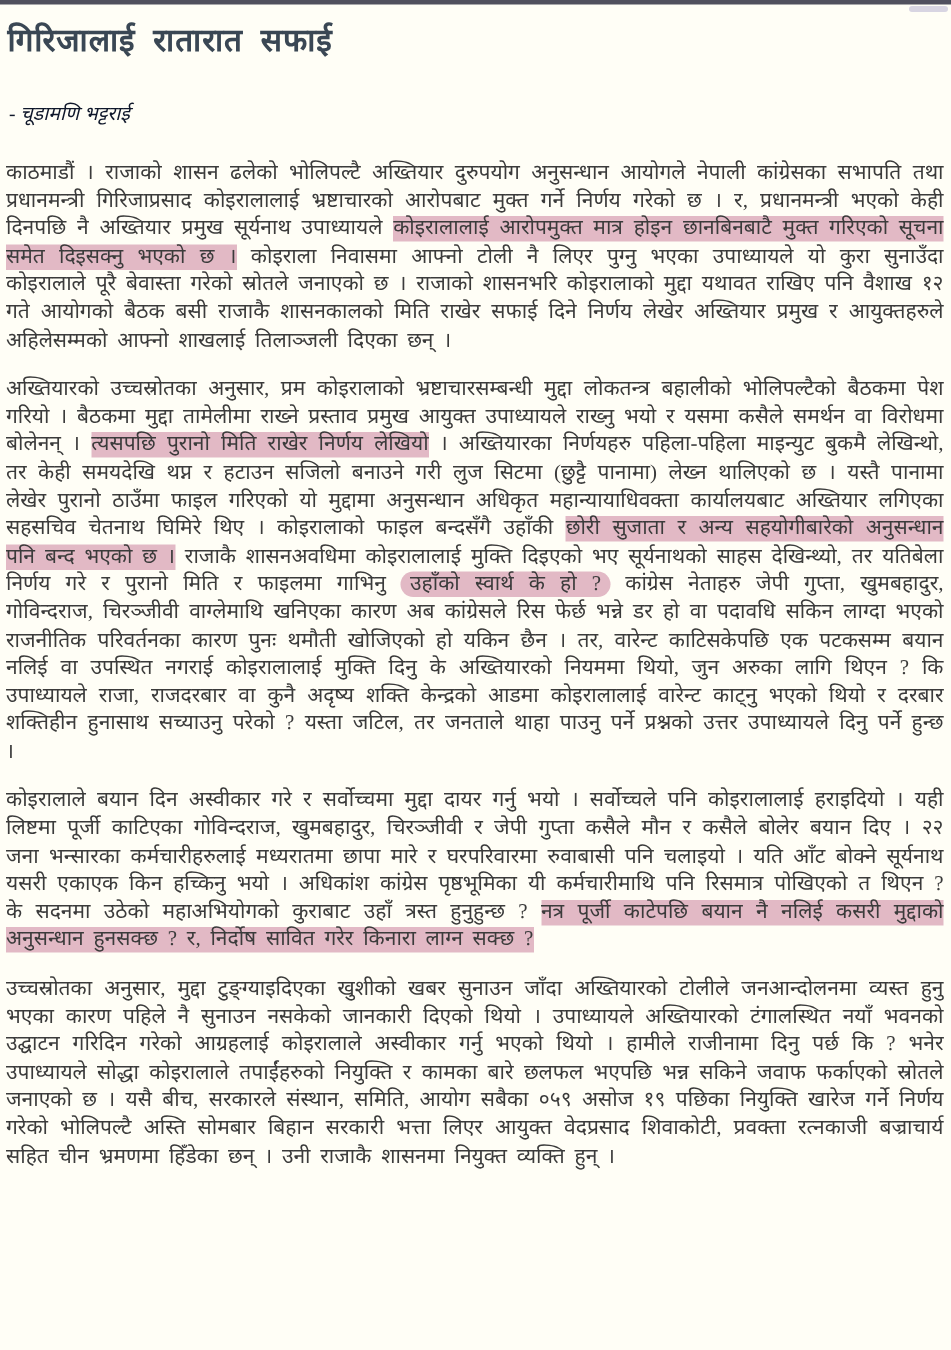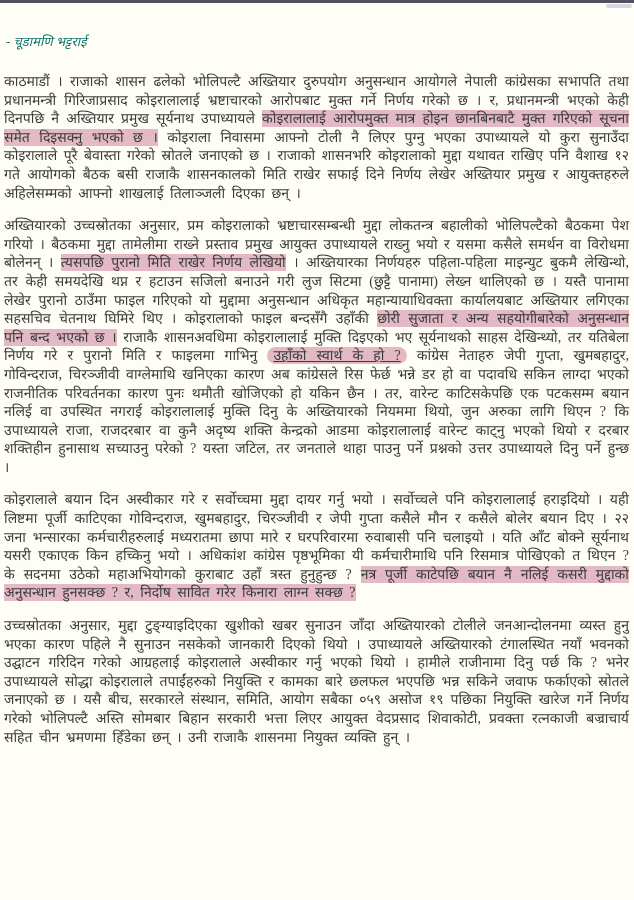--- a/index.html
+++ b/index.html
@@ -16,41 +16,42 @@
   .scroll-chip{
     position:absolute;top:4px;right:2px;width:26px;height:4px;
     background:#d8d5e2;border-radius:2px;
   }
   .content{padding:6px 5px 0 4px;}
   .title{
     font-size:21px;font-weight:bold;margin:6px 0 0 1px;
     color:var(--title,#3a4754);letter-spacing:.6px;word-spacing:6px;
   }
   .byline{
-    font-style:italic;font-size:13px;color:#0f766e;margin:26px 0 0 2px;
+    font-style:italic;font-size:13px;color:#0f172a;margin:26px 0 0 2px;
   }
   .article-body{margin-top:23px;}
   .para{
     font-size:14px;line-height:18.6px;text-align:justify;
     color:var(--fg,#3b3b3b);margin:0 0 14px 0;word-spacing:3px;
   }
   .hl{
     background:var(--hl,#e2b9c5);
     padding:1px 0;
     -webkit-box-decoration-break:clone;box-decoration-break:clone;
   }
-  .pill{border-radius:9px;padding:1px 6px;text-decoration:underline;}
+  .pill{border-radius:9px;padding:1px 6px;}
 </style>
 </head>
 <body>
 
 <div class="top-bar"></div>
 <div class="scroll-chip"></div>
 
 <div class="content">
+  <h1 class="title">गिरिजालाई रातारात सफाई</h1>
   <div class="byline">- चूडामणि भट्टराई</div>
   <div class="article-body">
       <p class="para"><span>काठमाडौं । राजाको शासन ढलेको भोलिपल्टै अख्तियार दुरुपयोग अनुसन्धान आयोगले नेपाली कांग्रेसका सभापति तथा प्रधानमन्त्री गिरिजाप्रसाद कोइरालालाई भ्रष्टाचारको आरोपबाट मुक्त गर्ने निर्णय गरेको छ । र, प्रधानमन्त्री भएको केही दिनपछि नै अख्तियार प्रमुख सूर्यनाथ उपाध्यायले </span><span class="hl">कोइरालालाई आरोपमुक्त मात्र होइन छानबिनबाटै मुक्त गरिएको सूचना समेत दिइसक्नु भएको छ ।</span><span> कोइराला निवासमा आफ्नो टोली नै लिएर पुग्नु भएका उपाध्यायले यो कुरा सुनाउँदा कोइरालाले पूरै बेवास्ता गरेको स्रोतले जनाएको छ । राजाको शासनभरि कोइरालाको मुद्दा यथावत राखिए पनि वैशाख १२ गते आयोगको बैठक बसी राजाकै शासनकालको मिति राखेर सफाई दिने निर्णय लेखेर अख्तियार प्रमुख र आयुक्तहरुले अहिलेसम्मको आफ्नो शाखलाई तिलाञ्जली दिएका छन् ।</span></p>
       <p class="para"><span>अख्तियारको उच्चस्रोतका अनुसार, प्रम कोइरालाको भ्रष्टाचारसम्बन्धी मुद्दा लोकतन्त्र बहालीको भोलिपल्टैको बैठकमा पेश गरियो । बैठकमा मुद्दा तामेलीमा राख्ने प्रस्ताव प्रमुख आयुक्त उपाध्यायले राख्नु भयो र यसमा कसैले समर्थन वा विरोधमा बोलेनन् । </span><span class="hl">त्यसपछि पुरानो मिति राखेर निर्णय लेखियो</span><span> । अख्तियारका निर्णयहरु पहिला-पहिला माइन्युट बुकमै लेखिन्थो, तर केही समयदेखि थप्न र हटाउन सजिलो बनाउने गरी लुज सिटमा (छुट्टै पानामा) लेख्न थालिएको छ । यस्तै पानामा लेखेर पुरानो ठाउँमा फाइल गरिएको यो मुद्दामा अनुसन्धान अधिकृत महान्यायाधिवक्ता कार्यालयबाट अख्तियार लगिएका सहसचिव चेतनाथ घिमिरे थिए । कोइरालाको फाइल बन्दसँगै उहाँकी </span><span class="hl">छोरी सुजाता र अन्य सहयोगीबारेको अनुसन्धान पनि बन्द भएको छ ।</span><span> राजाकै शासनअवधिमा कोइरालालाई मुक्ति दिइएको भए सूर्यनाथको साहस देखिन्थ्यो, तर यतिबेला निर्णय गरे र पुरानो मिति र फाइलमा गाभिनु </span><span class="hl pill">उहाँको स्वार्थ के हो ?</span><span> कांग्रेस नेताहरु जेपी गुप्ता, खुमबहादुर, गोविन्दराज, चिरञ्जीवी वाग्लेमाथि खनिएका कारण अब कांग्रेसले रिस फेर्छ भन्ने डर हो वा पदावधि सकिन लाग्दा भएको राजनीतिक परिवर्तनका कारण पुनः थमौती खोजिएको हो यकिन छैन । तर, वारेन्ट काटिसकेपछि एक पटकसम्म बयान नलिई वा उपस्थित नगराई कोइरालालाई मुक्ति दिनु के अख्तियारको नियममा थियो, जुन अरुका लागि थिएन ? कि उपाध्यायले राजा, राजदरबार वा कुनै अदृष्य शक्ति केन्द्रको आडमा कोइरालालाई वारेन्ट काट्नु भएको थियो र दरबार शक्तिहीन हुनासाथ सच्याउनु परेको ? यस्ता जटिल, तर जनताले थाहा पाउनु पर्ने प्रश्नको उत्तर उपाध्यायले दिनु पर्ने हुन्छ ।</span></p>
       <p class="para"><span>कोइरालाले बयान दिन अस्वीकार गरे र सर्वोच्चमा मुद्दा दायर गर्नु भयो । सर्वोच्चले पनि कोइरालालाई हराइदियो । यही लिष्टमा पूर्जी काटिएका गोविन्दराज, खुमबहादुर, चिरञ्जीवी र जेपी गुप्ता कसैले मौन र कसैले बोलेर बयान दिए । २२ जना भन्सारका कर्मचारीहरुलाई मध्यरातमा छापा मारे र घरपरिवारमा रुवाबासी पनि चलाइयो । यति आँट बोक्ने सूर्यनाथ यसरी एकाएक किन हच्किनु भयो । अधिकांश कांग्रेस पृष्ठभूमिका यी कर्मचारीमाथि पनि रिसमात्र पोखिएको त थिएन ? के सदनमा उठेको महाअभियोगको कुराबाट उहाँ त्रस्त हुनुहुन्छ ? </span><span class="hl">नत्र पूर्जी काटेपछि बयान नै नलिई कसरी मुद्दाको अनुसन्धान हुनसक्छ ? र, निर्दोष सावित गरेर किनारा लाग्न सक्छ ?</span></p>
       <p class="para"><span>उच्चस्रोतका अनुसार, मुद्दा टुङ्ग्याइदिएका खुशीको खबर सुनाउन जाँदा अख्तियारको टोलीले जनआन्दोलनमा व्यस्त हुनु भएका कारण पहिले नै सुनाउन नसकेको जानकारी दिएको थियो । उपाध्यायले अख्तियारको टंगालस्थित नयाँ भवनको उद्घाटन गरिदिन गरेको आग्रहलाई कोइरालाले अस्वीकार गर्नु भएको थियो । हामीले राजीनामा दिनु पर्छ कि ? भनेर उपाध्यायले सोद्धा कोइरालाले तपाईंहरुको नियुक्ति र कामका बारे छलफल भएपछि भन्न सकिने जवाफ फर्काएको स्रोतले जनाएको छ । यसै बीच, सरकारले संस्थान, समिति, आयोग सबैका ०५९ असोज १९ पछिका नियुक्ति खारेज गर्ने निर्णय गरेको भोलिपल्टै अस्ति सोमबार बिहान सरकारी भत्ता लिएर आयुक्त वेदप्रसाद शिवाकोटी, प्रवक्ता रत्नकाजी बज्राचार्य सहित चीन भ्रमणमा हिँडेका छन् । उनी राजाकै शासनमा नियुक्त व्यक्ति हुन् ।</span></p>
     </div>
 </div>
 
 </body></html>

